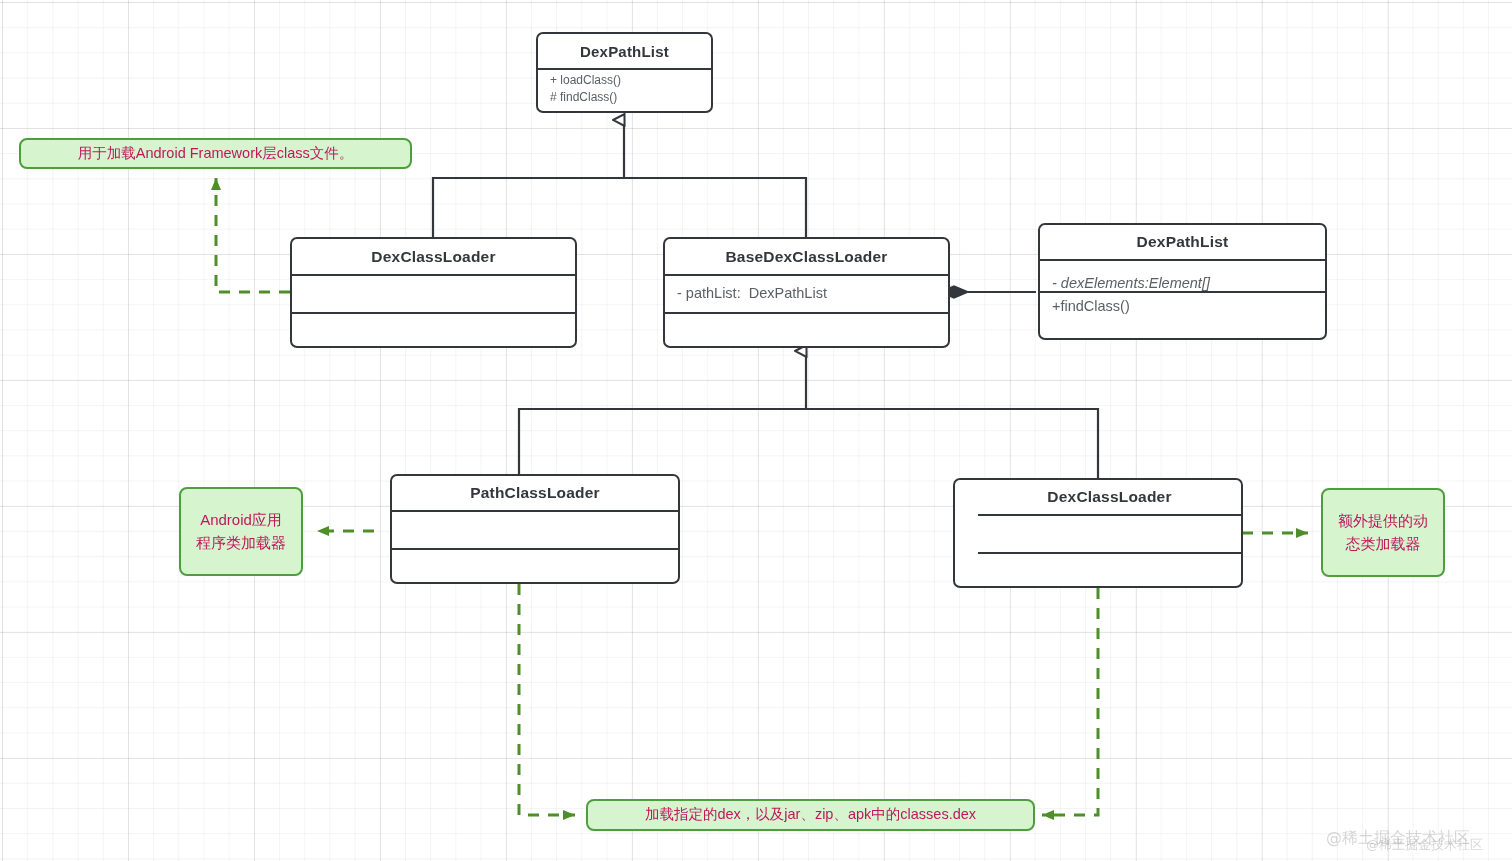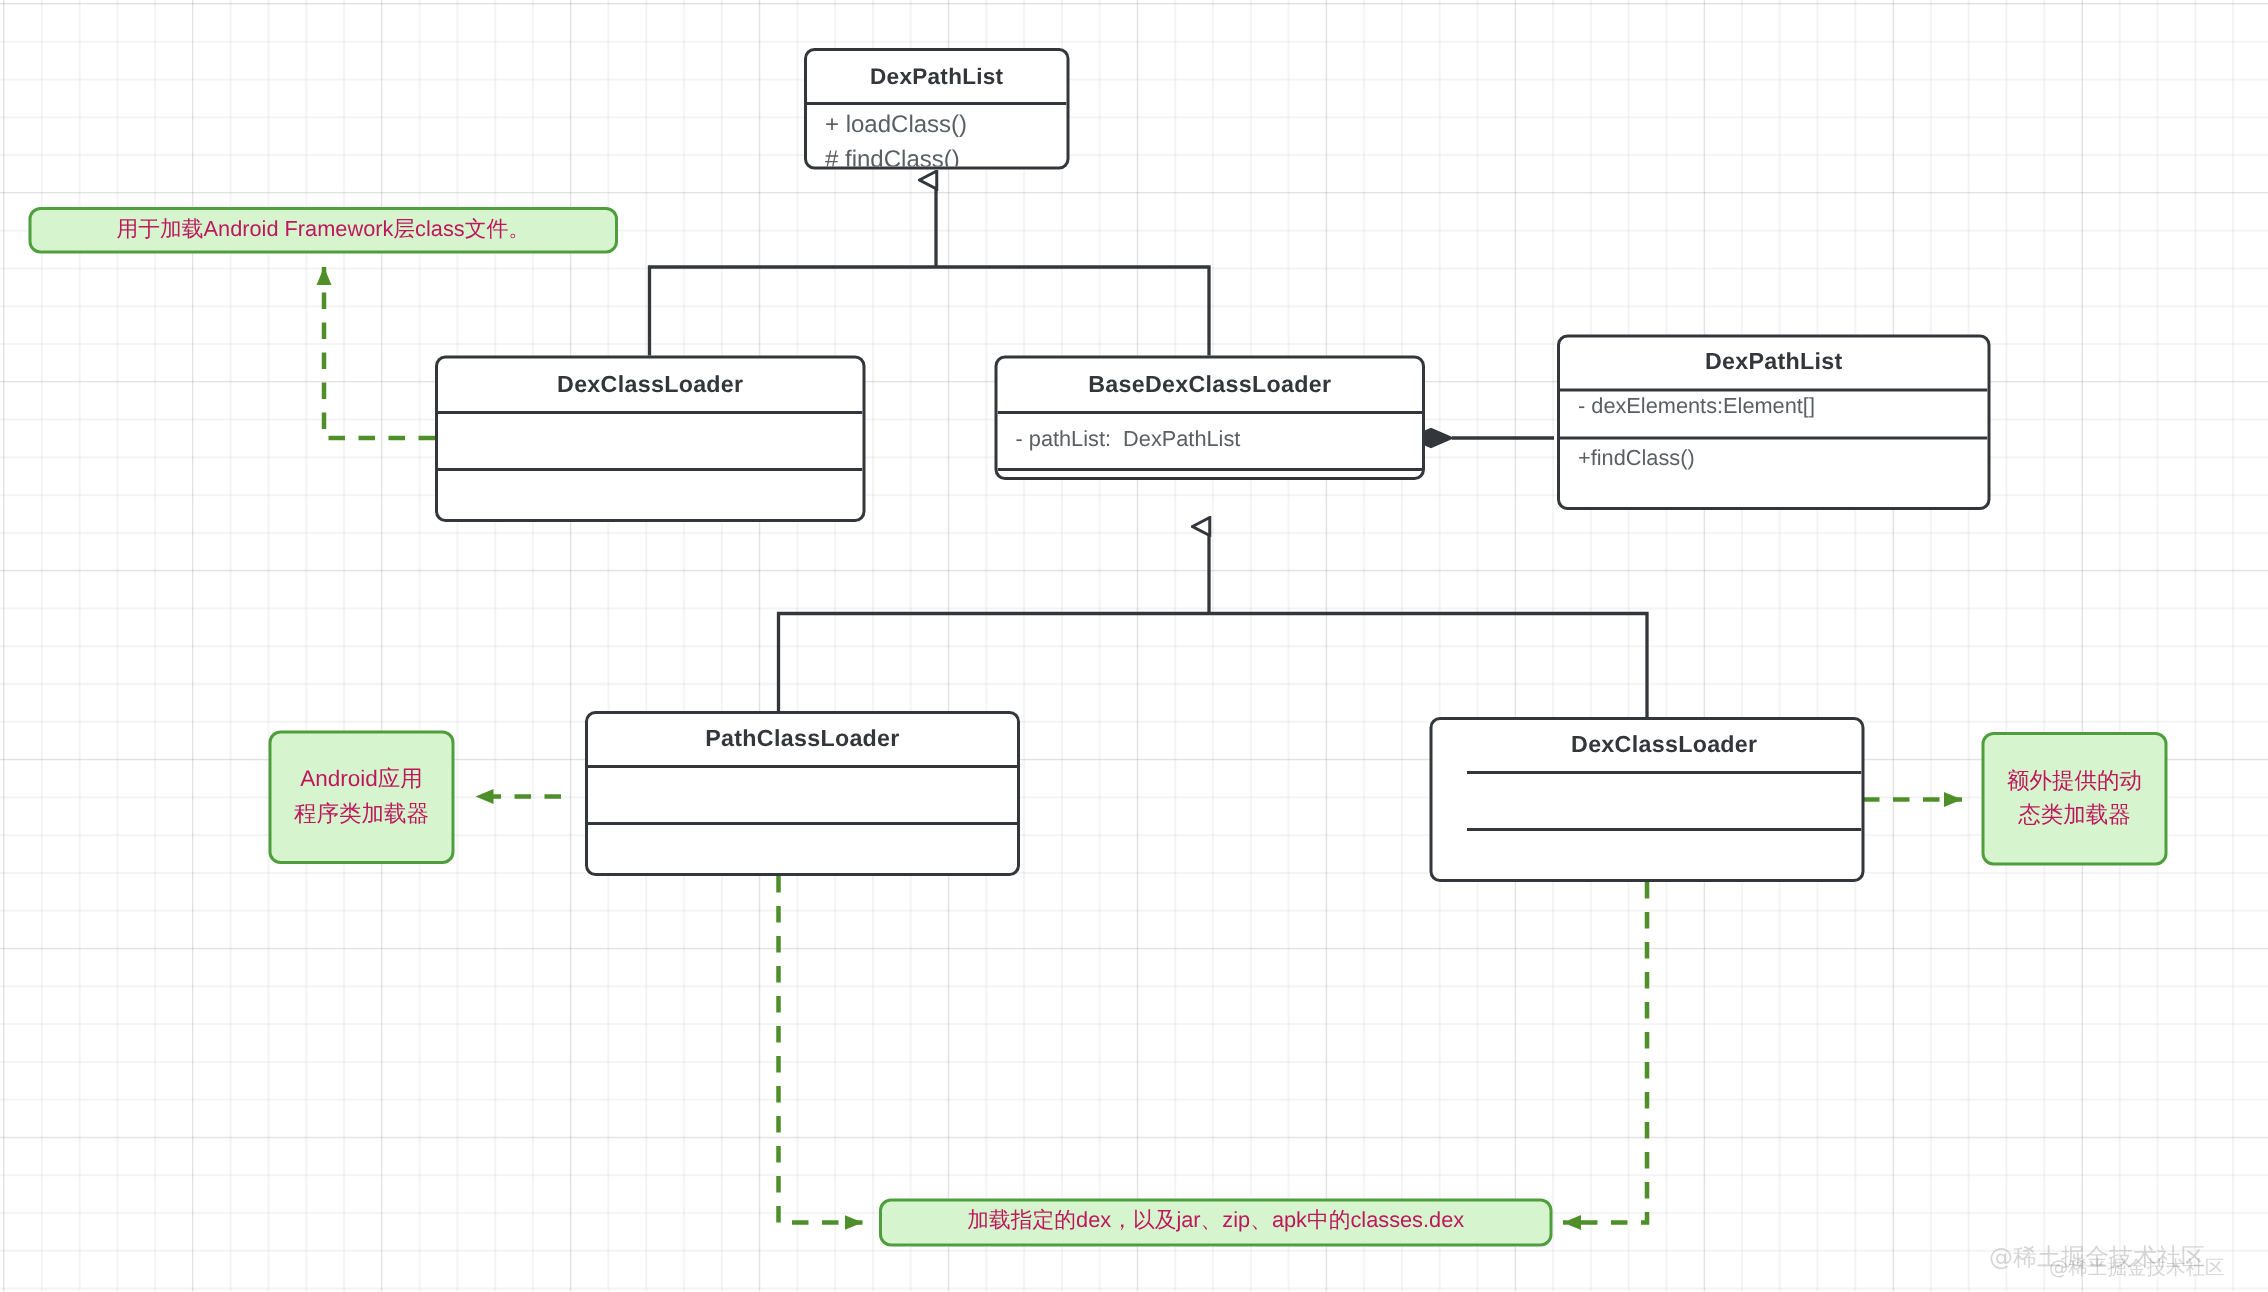--- a/index.html
+++ b/index.html
@@ -141,43 +141,43 @@
       <path d="M519,584 L519,815 L575,815" fill="none" stroke="#4e8f2a" stroke-width="3" stroke-dasharray="11 9" marker-end="url(#green-arrow)"></path>
     </g>
 
     <g>
       <path d="M1098,588 L1098,815 L1042,815" fill="none" stroke="#4e8f2a" stroke-width="3" stroke-dasharray="11 9" marker-end="url(#green-arrow)"></path>
     </g>
   </svg>
 
   <div class="uml-class" style="left:536px; top:32px; width:177px; height:81px;">
     <div class="uml-title" style="height:34px; font-size:15px;">DexPathList</div>
-    <div class="uml-compartment" style="height:45px; font-size:16px; padding-top:2px;">
+    <div class="uml-compartment" style="height:45px; font-size:12px; padding-top:2px;">
       <div class="row">+ loadClass()</div>
       <div class="row"># findClass()</div>
     </div>
   </div>
 
   <div class="uml-class" style="left:290px; top:237px; width:287px; height:111px;">
     <div class="uml-title" style="height:35px; font-size:15.5px;">DexClassLoader</div>
     <div class="uml-compartment" style="height:38px; font-size:14.5px;"></div>
     <div class="uml-compartment" style="height:38px; font-size:14.5px;"></div>
   </div>
 
-  <div class="uml-class" style="left:663px; top:237px; width:287px; height:83px;">
+  <div class="uml-class" style="left:663px; top:237px; width:287px; height:111px;">
     <div class="uml-title" style="height:35px; font-size:15.5px;">BaseDexClassLoader</div>
     <div class="uml-compartment" style="height:38px; font-size:14.5px; padding-top:7px;">
       <div class="row">- pathList:  DexPathList</div>
     </div>
     <div class="uml-compartment" style="height:38px; font-size:14.5px;"></div>
   </div>
 
   <div class="uml-class" style="left:1038px; top:223px; width:289px; height:117px;">
     <div class="uml-title" style="height:34px; font-size:15.5px;">DexPathList</div>
-    <div class="uml-compartment" style="height:32px; font-size:14.5px; padding-top:0;">
+    <div class="uml-compartment" style="height:32px; font-size:14.5px; padding-top:12px;font-style:italic;">
       <div class="row">- dexElements:Element[]</div>
     </div>
     <div class="uml-compartment" style="height:47px; font-size:14.5px; padding-top:3px;">
       <div class="row">+findClass()</div>
     </div>
   </div>
 
   <div class="uml-class" style="left:374px; top:474px; width:290px; height:110px;margin-left:16px;">
     <div class="uml-title" style="height:34px; font-size:15.5px;">PathClassLoader</div>
     <div class="uml-compartment" style="height:38px; font-size:14.5px;"></div>

